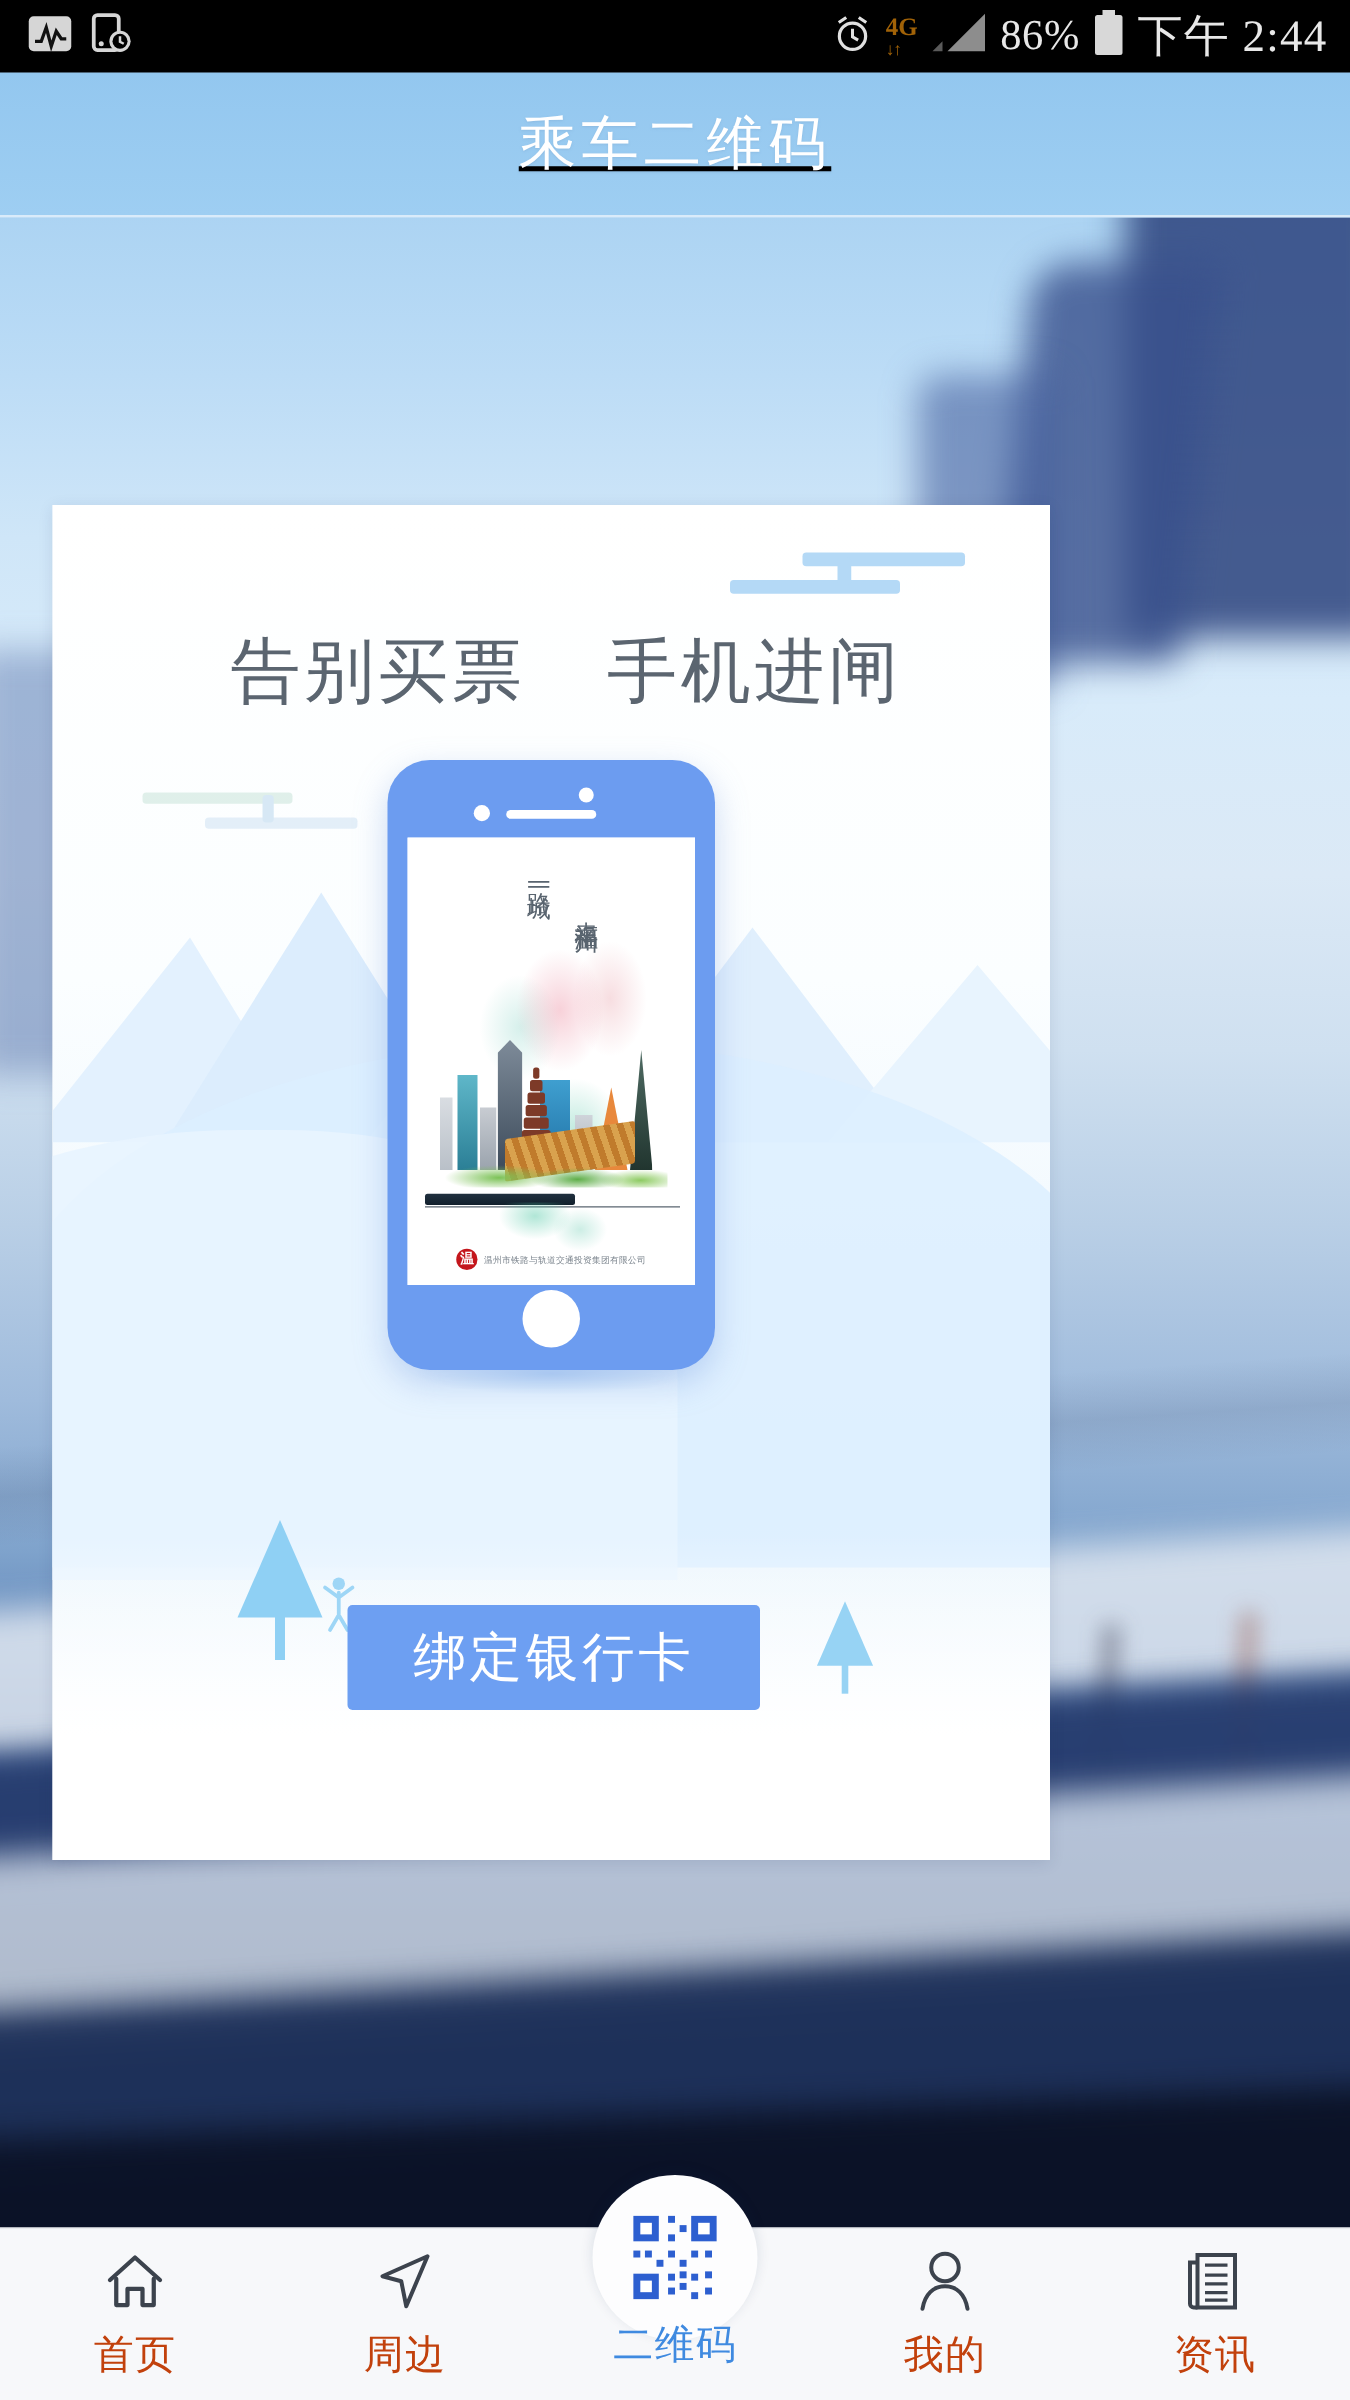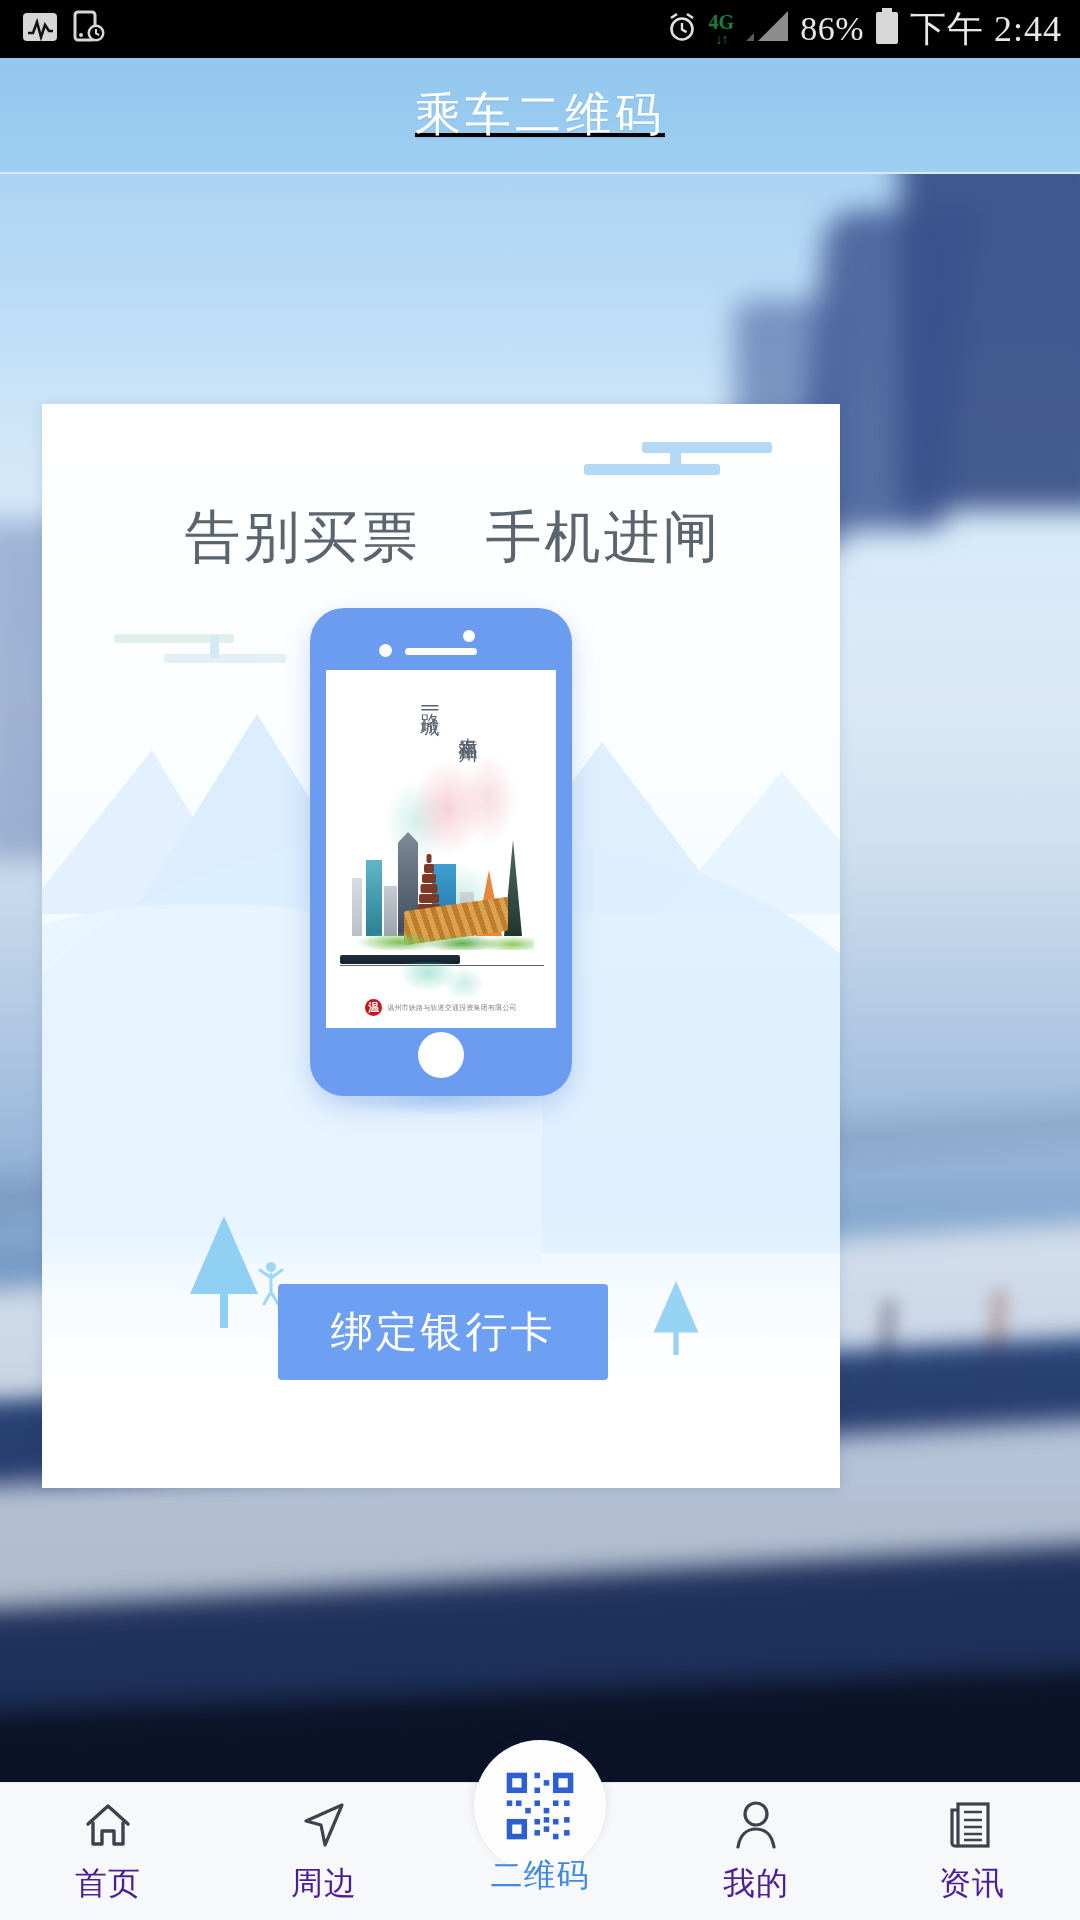--- a/index.html
+++ b/index.html
@@ -85,22 +85,22 @@
     z-index: 40;
   }
   .sb-left { display: flex; align-items: center; gap: 14px; }
   .sb-right { margin-left: auto; display: flex; align-items: center; gap: 10px; }
   .sb-icon { display: block; }
   .sb-text {
     color: #e8e8e8; font-size: 34px; letter-spacing: 0.5px;
     font-family: "Liberation Serif", "DejaVu Serif", serif;
   }
   .sb-4g {
-    display: flex; flex-direction: column; align-items: center; line-height: 1;
-    color: #15803d;
+    display: flex; flex-direction: column; line-height: 1;
+    color: #a16207;
   }
   .sb-4g .g { font-size: 20px; font-weight: bold; font-family: "Liberation Serif", serif; }
   .sb-4g .arrows { font-size: 14px; letter-spacing: -1px; }
   .sb-clock { color: #e8e8e8; font-size: 36px; font-family: "Liberation Serif","DejaVu Serif",serif; letter-spacing: 1px; }
 
   
   .header {
     position: absolute; left: 0; top: 58px; width: 1080px; height: 116px;
     background: linear-gradient(180deg, #93c7ef 0%, #9ecef2 100%);
     display: flex; align-items: center; justify-content: center;
@@ -236,37 +236,37 @@
              background: radial-gradient(ellipse 40px 26px at 40% 20%, rgba(80,200,165,.45), rgba(80,200,165,0) 72%),
                          radial-gradient(ellipse 30px 24px at 70% 40%, rgba(110,205,180,.35), rgba(110,205,180,0) 72%); }
   .poster-foot { position: absolute; left: 0; bottom: 12px; width: 100%;
                  display: flex; align-items: center; justify-content: center; gap: 5px; }
   .poster-logo { width: 17px; height: 17px; border-radius: 50%; background: #c4161c;
                  color: #fff; font-size: 11px; line-height: 17px; text-align: center; font-weight: bold; }
   .poster-foot-text { font-size: 7px; color: #7b848d; letter-spacing: .2px; white-space: nowrap; }
 
   
   .cta {
-    position: absolute; left: 236px; top: 880px; width: 330px; height: 96px;
+    position: absolute; left: 236px; top: 880px; width: 330px; height: 84px;
     background: #6d9ff2; color: #fff; border: none; border-radius: 4px;
     font-size: 42px; letter-spacing: 3px; z-index: 9; cursor: pointer;
     font-family: inherit;
   }
 
   
   .navbar {
     position: absolute; left: 0; bottom: 0; width: 1080px; height: 138px;
     background: #f7f8fa; display: flex; z-index: 50;
     border-top: 1px solid #e6e8ec;
   }
   .nav-item {
     flex: 1; display: flex; flex-direction: column; align-items: center; justify-content: center;
     gap: 10px; cursor: pointer;
   }
-  .nav-label { font-size: 32px; color: #4c1d95; letter-spacing: 1px; }
+  .nav-label { font-size: 32px; color: #c2410c; letter-spacing: 1px; }
   .nav-item.active .nav-label { color: #3f8ae0; }
   .nav-icon { height: 54px; display: flex; align-items: center; justify-content: center; }
   .nav-center {
     position: absolute; left: 50%; transform: translateX(-50%);
     bottom: 48px; width: 132px; height: 132px; border-radius: 50%;
     background: #fdfdfe; box-shadow: 0 -3px 10px rgba(20,40,80,0.12);
     display: flex; align-items: center; justify-content: center;
     z-index: 55; cursor: pointer;
   }
   .nav-center-label {

